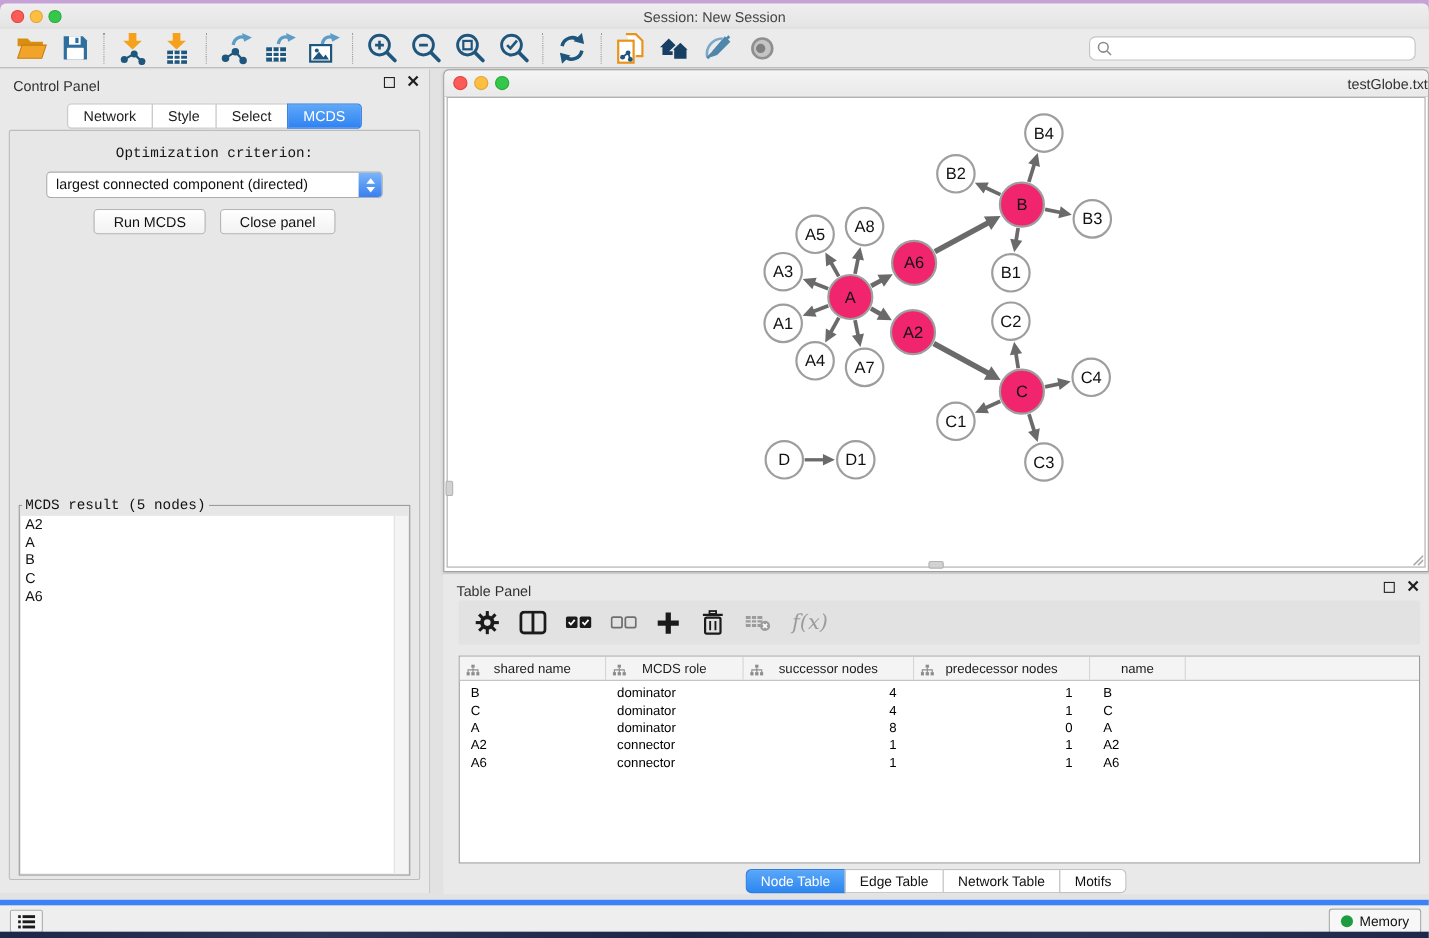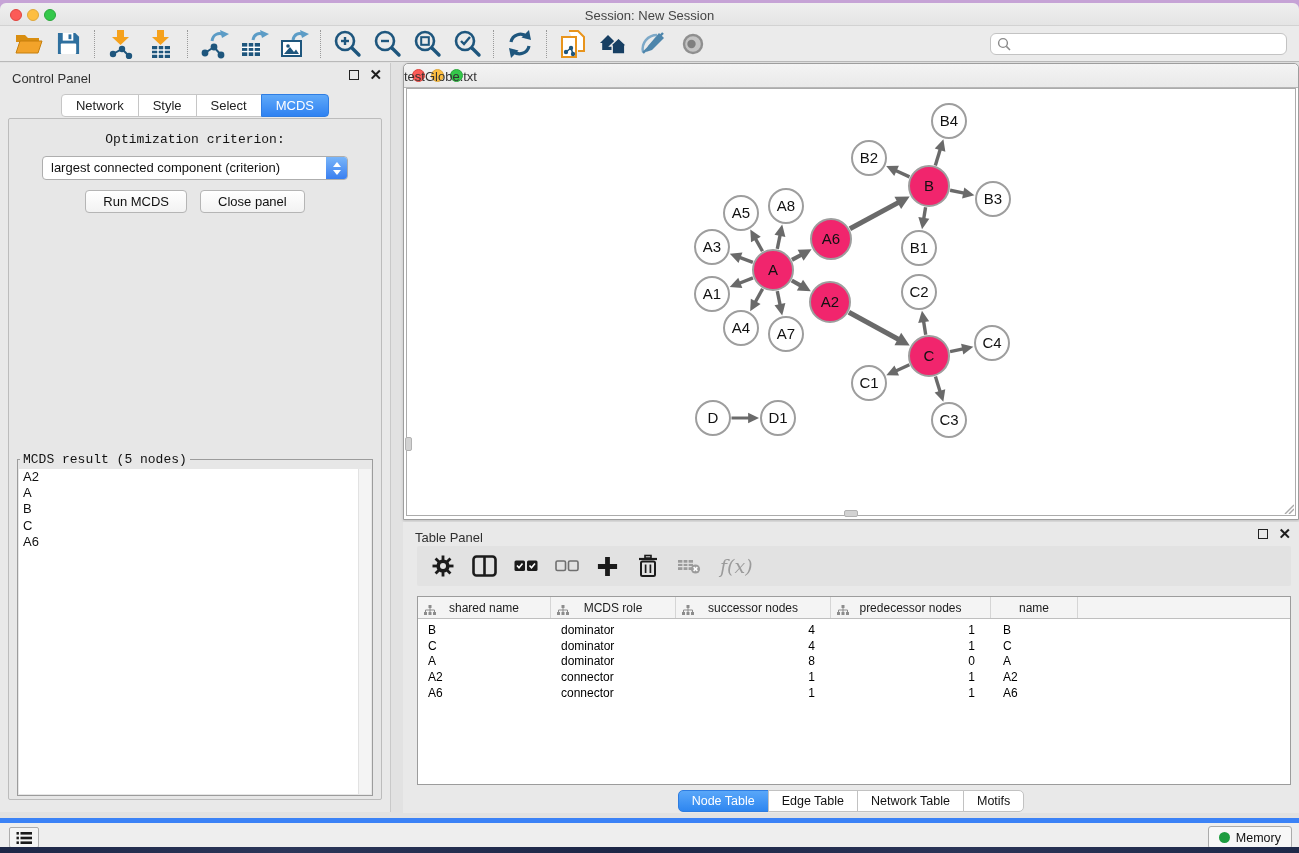--- a/index.html
+++ b/index.html
@@ -60,21 +60,21 @@
   .result-scroll{position:absolute;right:0;top:0;bottom:0;width:13px;background:#f4f4f4;border-left:1px solid #e2e2e2;}
   .result-item{font-size:13px;color:#111;line-height:16.2px;padding-left:4px;}
 
   
   #network-window{left:403px;top:63px;width:896px;height:457px;background:#fff;border:1px solid #9e9e9e;
                   border-radius:5px 5px 0 0;box-shadow:0 1px 3px rgba(0,0,0,.15);}
   #net-titlebar{position:absolute;left:0;top:0;right:0;height:24px;background:linear-gradient(#f4f4f4,#e9e9e9);
                 border-radius:5px 5px 0 0;border-bottom:1px solid #b6b6b6;}
   #net-titlebar .light{top:5px;width:13px;height:13px;}
   #net-titlebar .l-red{left:8px;} #net-titlebar .l-yellow{left:27px;} #net-titlebar .l-green{left:46px;}
-  #net-title{position:absolute;left:0;right:0;top:5px;text-align:left;font-size:13px;color:#333;}
+  #net-title{position:absolute;left:0;right:0;top:5px;text-align:right;font-size:13px;color:#333;}
   #net-canvas{position:absolute;left:2px;right:2px;top:24px;bottom:3px;background:#fff;border:1px solid #ababab;}
   #vscroll-thumb{position:absolute;left:-2px;top:348px;width:7px;height:14px;background:#d2d2d2;border:1px solid #b2b2b2;border-radius:2px;}
   #hscroll-thumb{position:absolute;left:437px;bottom:-2px;width:14px;height:7px;background:#d2d2d2;border:1px solid #b2b2b2;border-radius:2px;}
   #net-resize{position:absolute;right:1px;bottom:1px;}
 
   
   #table-panel{left:403px;top:522px;width:896px;height:291px;background:#e9e9e9;}
   #tp-toolbar{position:absolute;left:14px;right:8px;top:24px;height:40px;background:#e2e2e2;border-radius:2px;
               display:flex;align-items:center;gap:17px;padding-left:14px;}
   .tp-ic{display:flex;align-items:center;justify-content:center;}
@@ -283,21 +283,21 @@
     </div>
     <div id="control-tabs">
         <div class="ctab">Network</div>
         <div class="ctab">Style</div>
         <div class="ctab">Select</div>
         <div class="ctab sel">MCDS</div>
       </div>
     <div id="cp-content">
       <div id="opt-label">Optimization criterion:</div>
       <div id="criterion-select">
-        <span>largest connected component (criterion)</span>
+        <span>largest connected component (directed)</span>
         <span id="criterion-stepper">
           <span class="chev-up"></span>
             <span class="chev-dn"></span>
         </span>
       </div>
       <div id="cp-buttons">
         <button class="cbtn">Run MCDS</button>
         <button class="cbtn">Close panel</button>
       </div>
       <fieldset id="mcds-fieldset">

